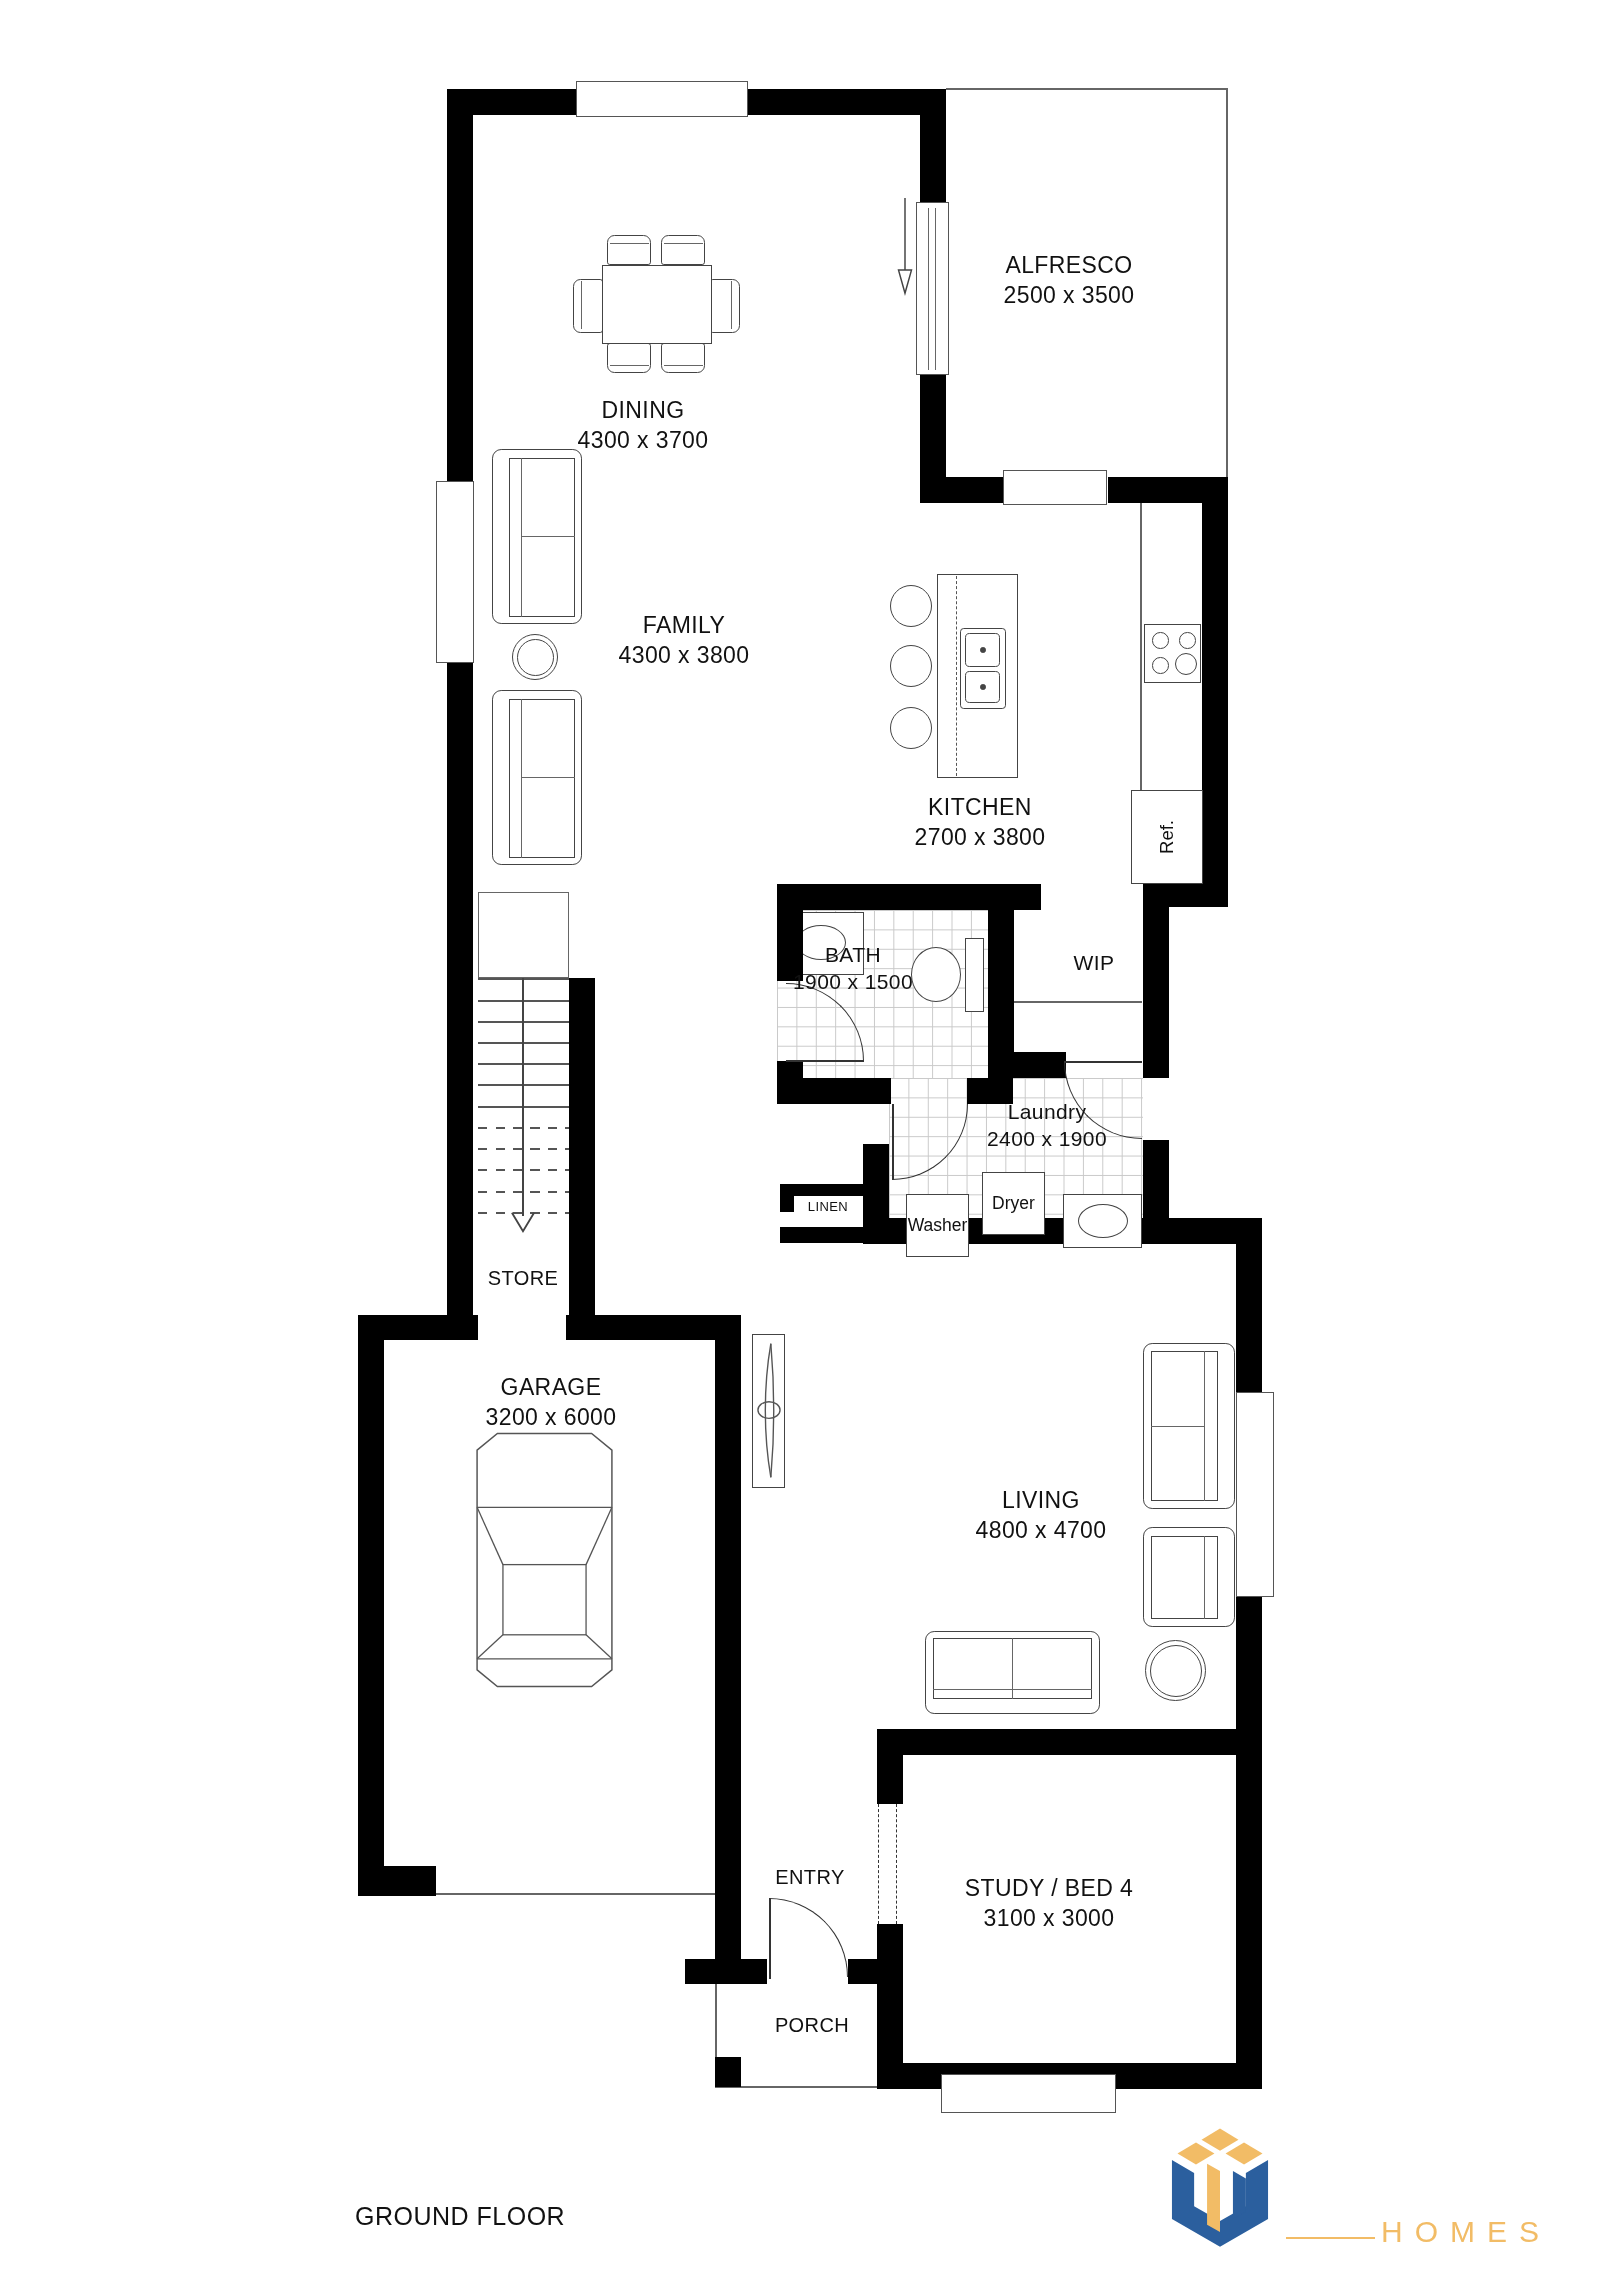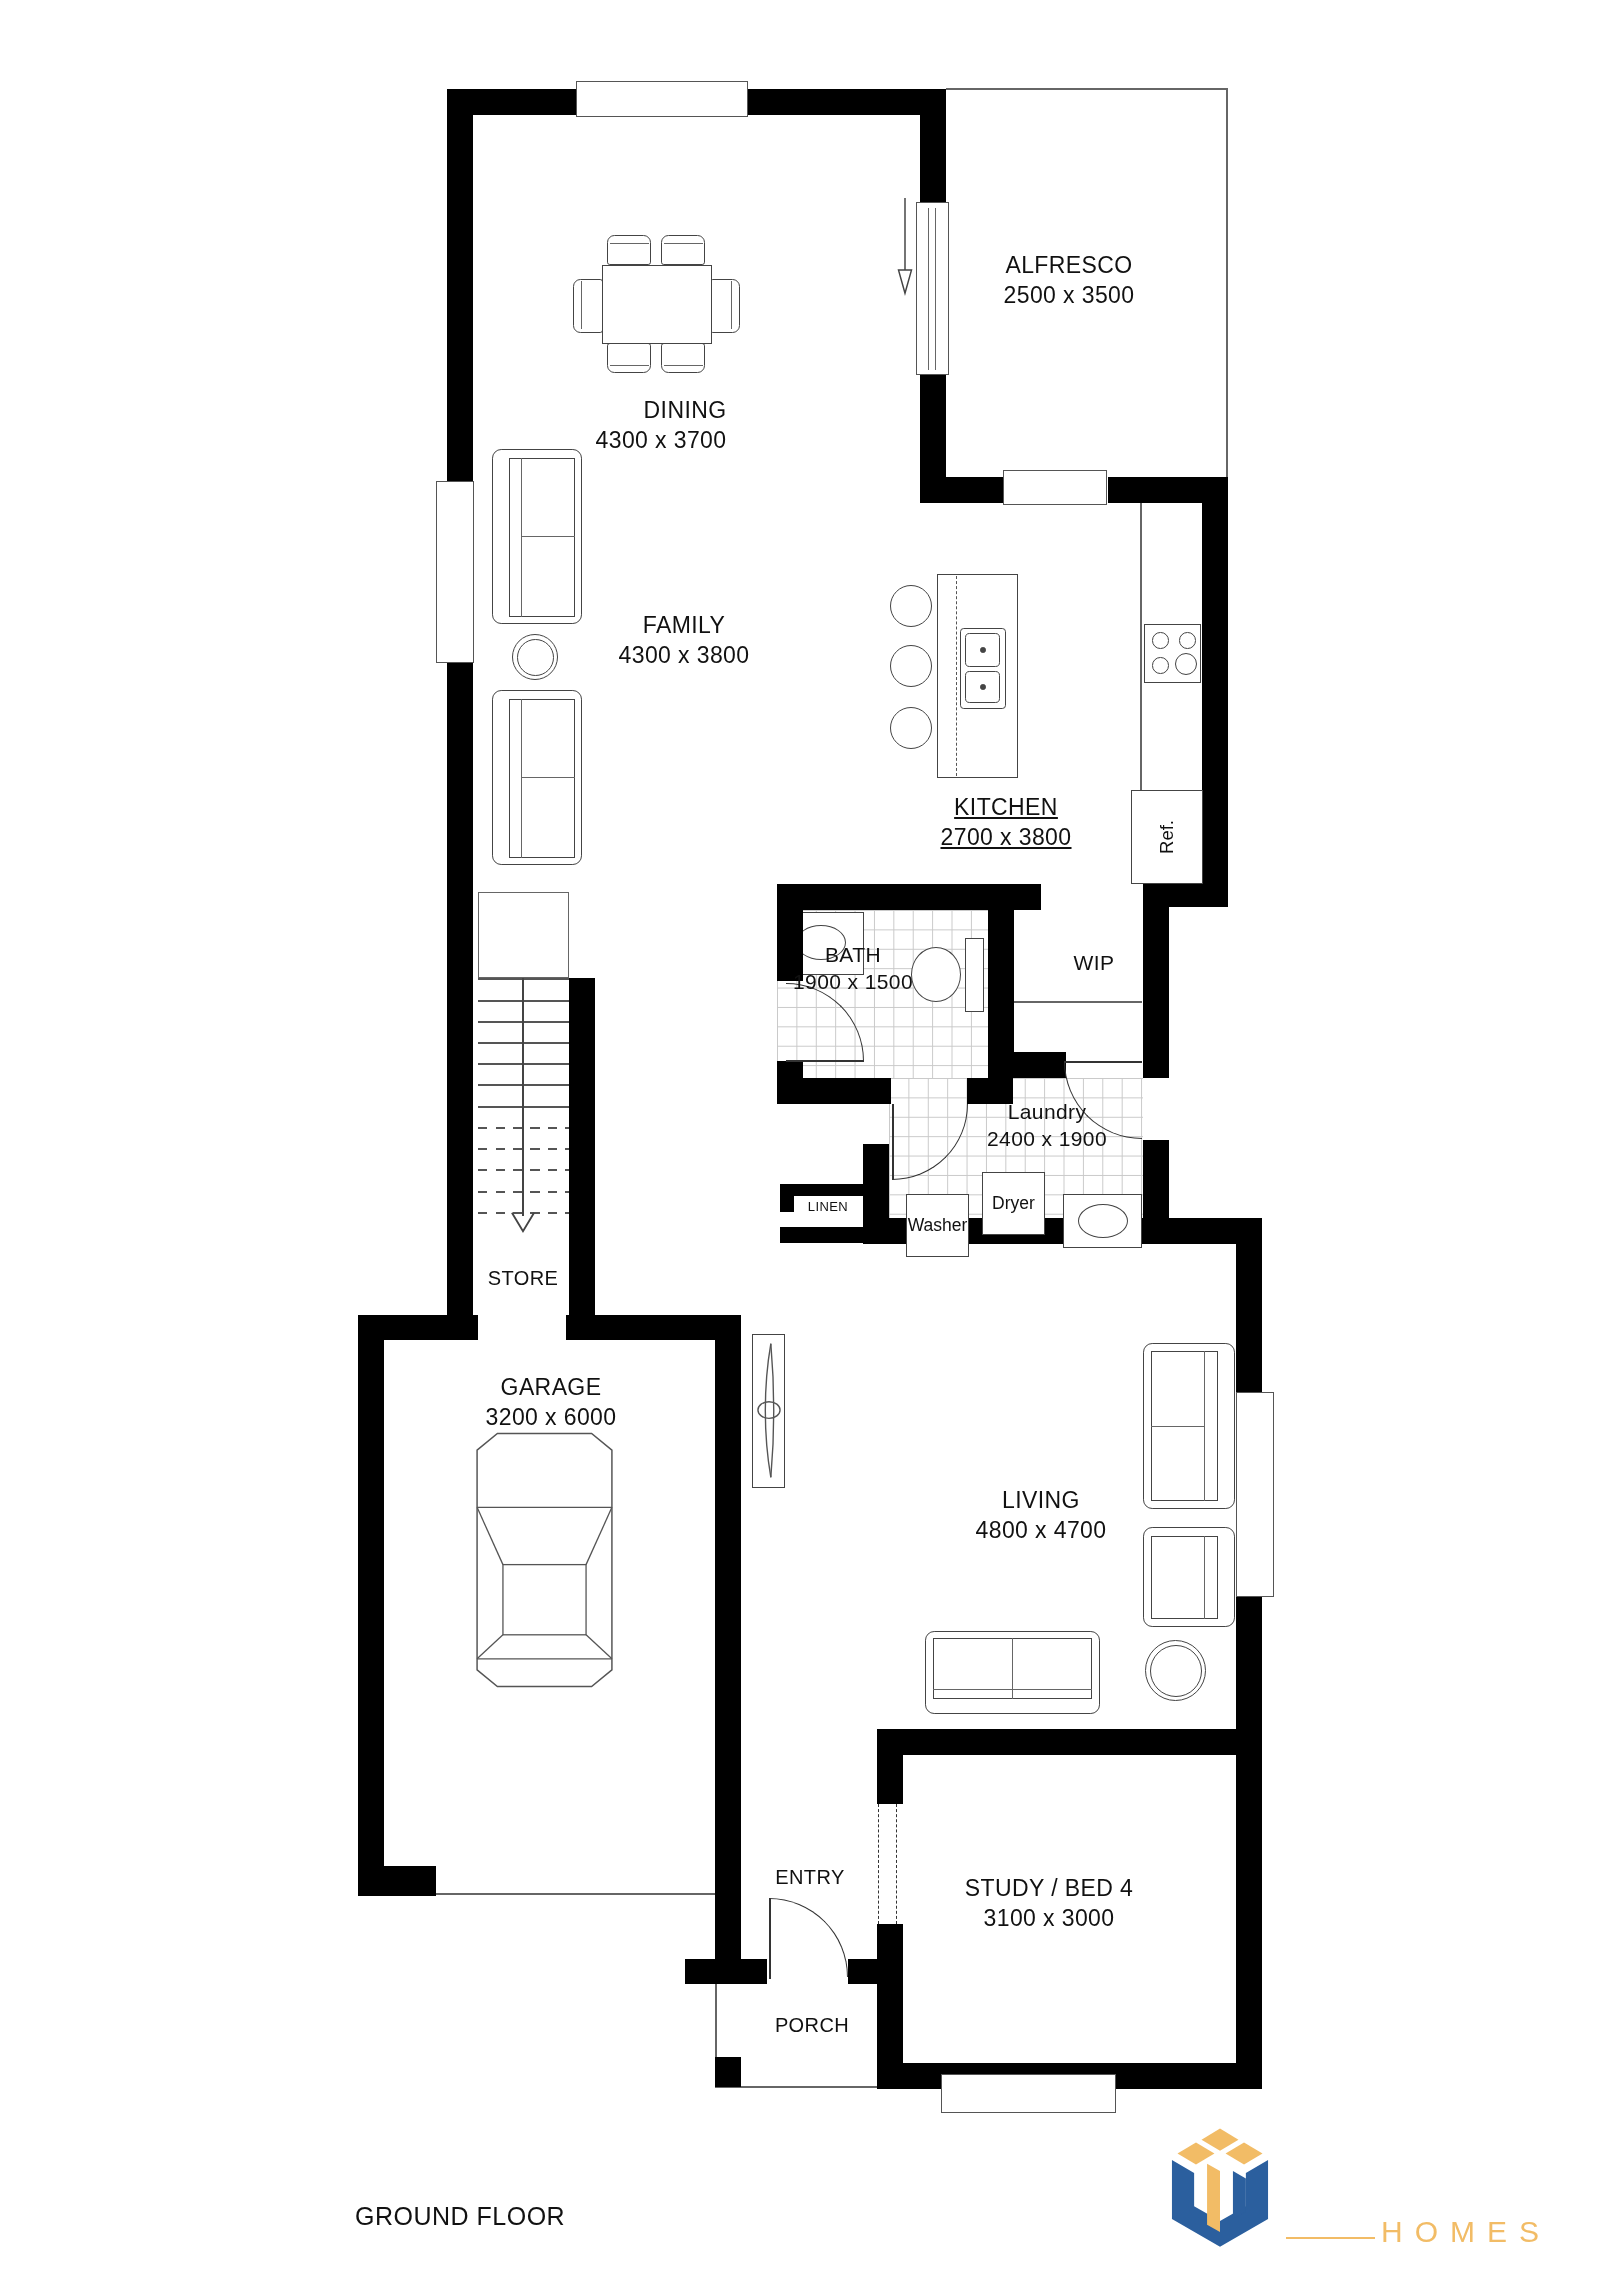--- a/index.html
+++ b/index.html
@@ -227,33 +227,33 @@
     <span>Dryer</span>
   </div>
   <div class="box" style="left:1063px;top:1194px;width:79px;height:54px;"></div>
   <div class="circle" style="left:1078px;top:1204px;width:50px;height:34px;"></div>
 
   <svg style="left:892px;top:198px;" width="26" height="98" viewBox="0 0 28 106">
     <line x1="14" y1="0" x2="14" y2="78" stroke="#444" stroke-width="1.6"></line>
     <polygon points="7,78 14,103 21,78" fill="#fff" stroke="#444" stroke-width="1.6"></polygon>
   </svg>
 
-  <div class="lbl" style="left:661px;top:396px;text-align:right;">
+  <div class="lbl" style="left:643px;top:396px;">
     <span>DINING</span>
     <span>4300 x 3700</span>
   </div>
   <div class="lbl" style="left:1069px;top:251px;">
     <span>ALFRESCO</span>
     <span>2500 x 3500</span>
   </div>
   <div class="lbl" style="left:684px;top:611px;">
     <span>FAMILY</span>
     <span>4300 x 3800</span>
   </div>
-  <div class="lbl" style="left:1006px;top:793px;text-decoration:underline;">
+  <div class="lbl" style="left:980px;top:793px;">
     <span>KITCHEN</span>
     <span>2700 x 3800</span>
   </div>
   <div class="lbl s23" style="left:853px;top:941px;">
     <span>BATH</span>
     <span>1900 x 1500</span>
   </div>
   <div class="lbl s23" style="left:1094px;top:949px;">
     <span>WIP</span>
   </div>

